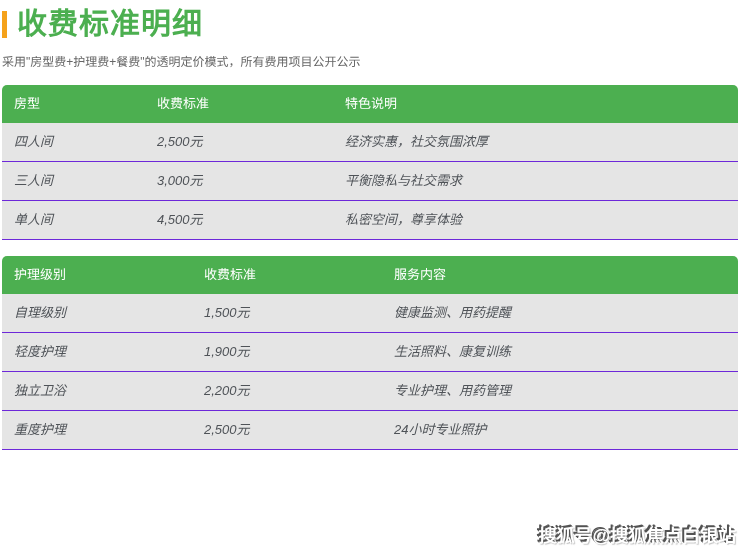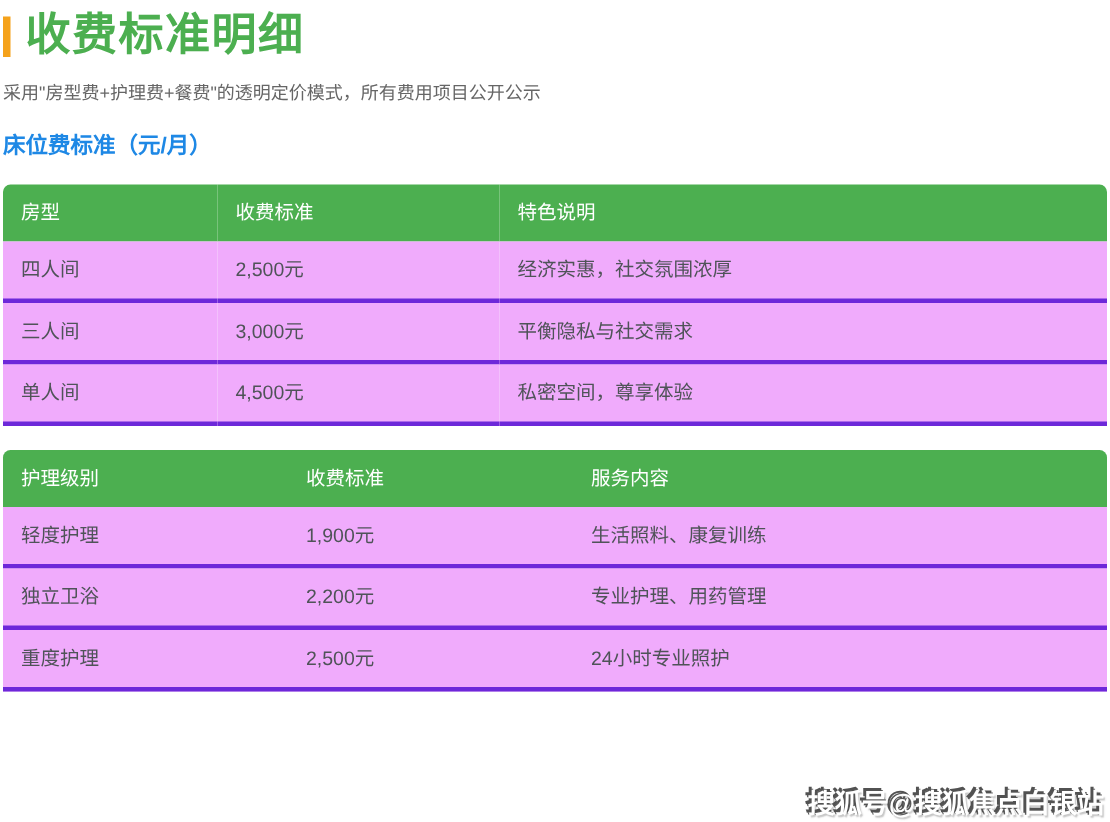--- a/index.html
+++ b/index.html
@@ -38,24 +38,24 @@
     font-size: 13px; table-layout: fixed;
   }
   table.fee-table th {
     background: var(--accent-green, #4caf50);
     color: #ffffff; font-weight: normal; text-align: left;
     padding: 12px 12px 13px 12px; line-height: 1;
   }
   table.fee-table th:first-child { border-top-left-radius: 5px; }
   table.fee-table th:last-child  { border-top-right-radius: 5px; }
   table.fee-table td {
-    background: #f0abfc; color: #4f5358;
+    background: #e5e5e5; color: #4f5358;
     padding: 12px 12px 13px 12px; line-height: 1;
-    border-bottom: 3px solid #6d28d9;
-    overflow: hidden; white-space: nowrap;
+    border-bottom: 1px solid #6d28d9;
+    overflow: hidden; white-space: nowrap; font-style: italic;
   }
 
   .watermark {
     position: absolute; right: 4px; bottom: 7px;
     font-size: 18px; font-weight: bold; white-space: nowrap;
     color: #ffffff;
     text-shadow: -2px -2px 0 #525252, -1px -1px 0 #5c5c5c, 1px 1px 1px rgba(90,90,90,0.35);
     text-align: right;
   }
 </style>
@@ -64,21 +64,20 @@
 
 <div class="page">
 
   <div class="title-row">
     <span class="accent-bar"></span>
     <h1 class="page-title">收费标准明细</h1>
   </div>
 
   <p class="subtitle">采用"房型费+护理费+餐费"的透明定价模式，所有费用项目公开公示</p>
 
-  <h2 class="section-heading">床位费标准（元/月）</h2>
 
   <table class="fee-table">
     <colgroup>
       <col style="width:143px">
         <col style="width:188px">
         <col>
     </colgroup>
     <thead>
       <tr>
         <th>房型</th>
@@ -114,20 +113,25 @@
     </colgroup>
     <thead>
       <tr>
         <th>护理级别</th>
         <th>收费标准</th>
         <th>服务内容</th>
       </tr>
     </thead>
     <tbody>
       <tr>
+        <td>自理级别</td>
+        <td>1,500元</td>
+        <td>健康监测、用药提醒</td>
+      </tr>
+      <tr>
         <td>轻度护理</td>
         <td>1,900元</td>
         <td>生活照料、康复训练</td>
       </tr>
       <tr>
         <td>独立卫浴</td>
         <td>2,200元</td>
         <td>专业护理、用药管理</td>
       </tr>
       <tr>

